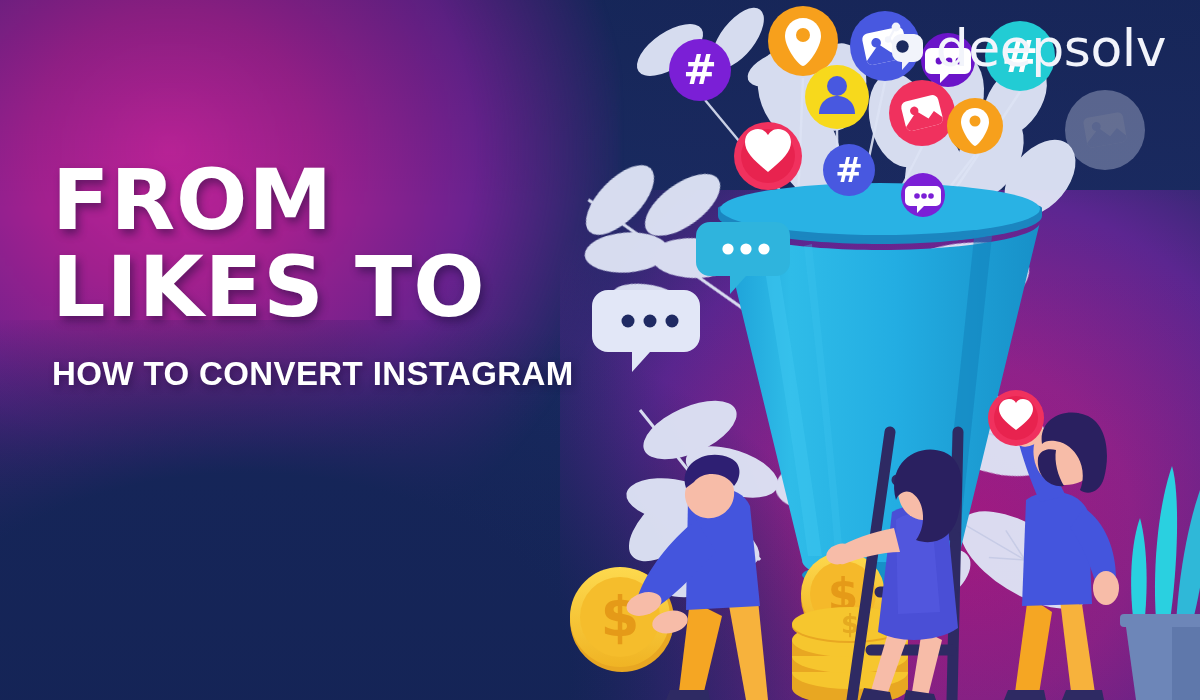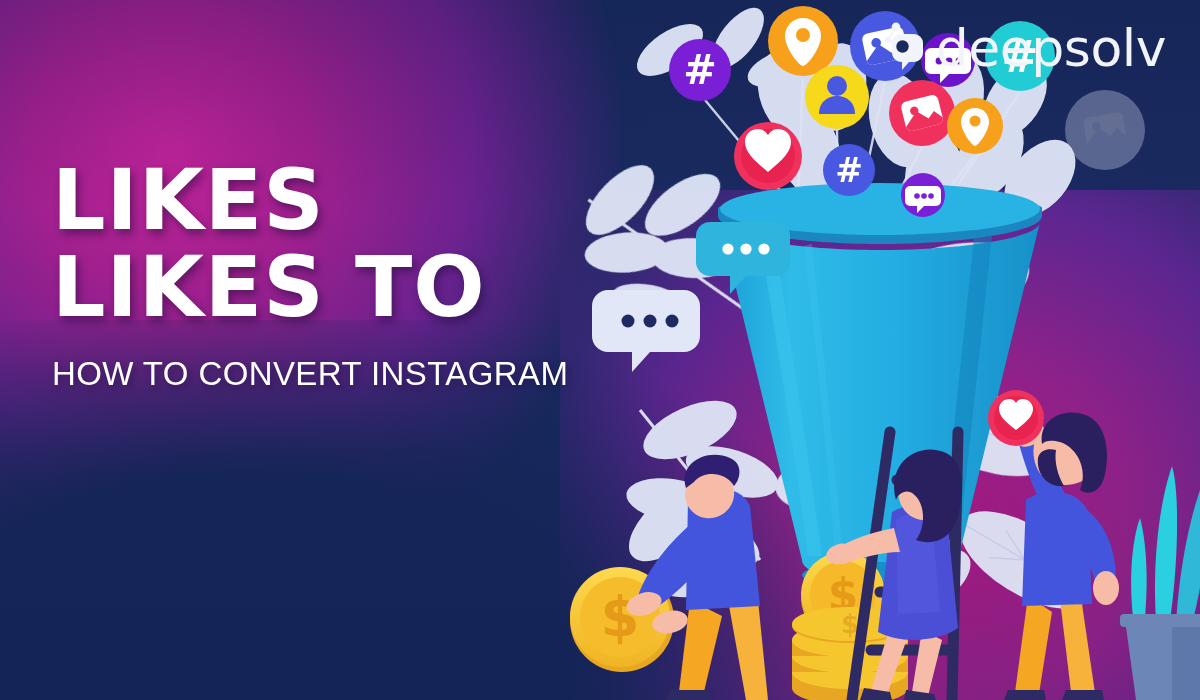--- a/index.html
+++ b/index.html
@@ -68,21 +68,21 @@
   .subhead{
     margin-top:26px;
     color:#ffffff;
     font-family:"Liberation Sans",sans-serif;
     font-weight:400;
     font-size:33px;
     line-height:1.18;
     letter-spacing:0.4px;
     text-shadow:2px 3px 7px rgba(18,10,48,0.40);
   }
-  .subhead div{white-space:nowrap;}
+  .subhead div{white-space:nowrap;font-weight:bold;}
 
   
   .art{position:absolute;left:560px;top:0;width:640px;height:700px;z-index:20;}
   .art svg{display:block;}
 </style>
 </head>
 <body>
 
 <div class="banner">
 
@@ -100,21 +100,21 @@
       <line x1="6" y1="17" x2="15" y2="27" stroke="#f2f4fb" stroke-width="2.2"></line>
       <circle cx="13" cy="5" r="4.4" fill="#f2f4fb"></circle>
       <circle cx="5" cy="17.5" r="3.2" fill="#f2f4fb"></circle>
       <path d="M18 12 h13 a9 9 0 0 1 9 9 v10 a9 9 0 0 1 -9 9 h-5 l-7 8 v-8 h-1 a9 9 0 0 1 -9 -9 v-10 a9 9 0 0 1 9 -9 z" fill="#f2f4fb"></path>
       <circle cx="19.5" cy="24.5" r="6.2" fill="#1b2a5e"></circle>
     </svg>
     <span class="logo-word">deepsolv</span>
   </div>
 
   <div class="headline">
-    <div class="hl-line l1">LIKES</div>
+    <div class="hl-line l1">FROM</div>
     <div class="hl-line l2">LIKES TO</div>
     <div class="subhead">
       <div>HOW TO CONVERT INSTAGRAM</div>
     </div>
   </div>
 
   <div class="art">
   <svg width="640" height="700" viewBox="0 0 640 700">
     <defs>
       <linearGradient id="funnelG" x1="0" y1="0" x2="1" y2="0">

